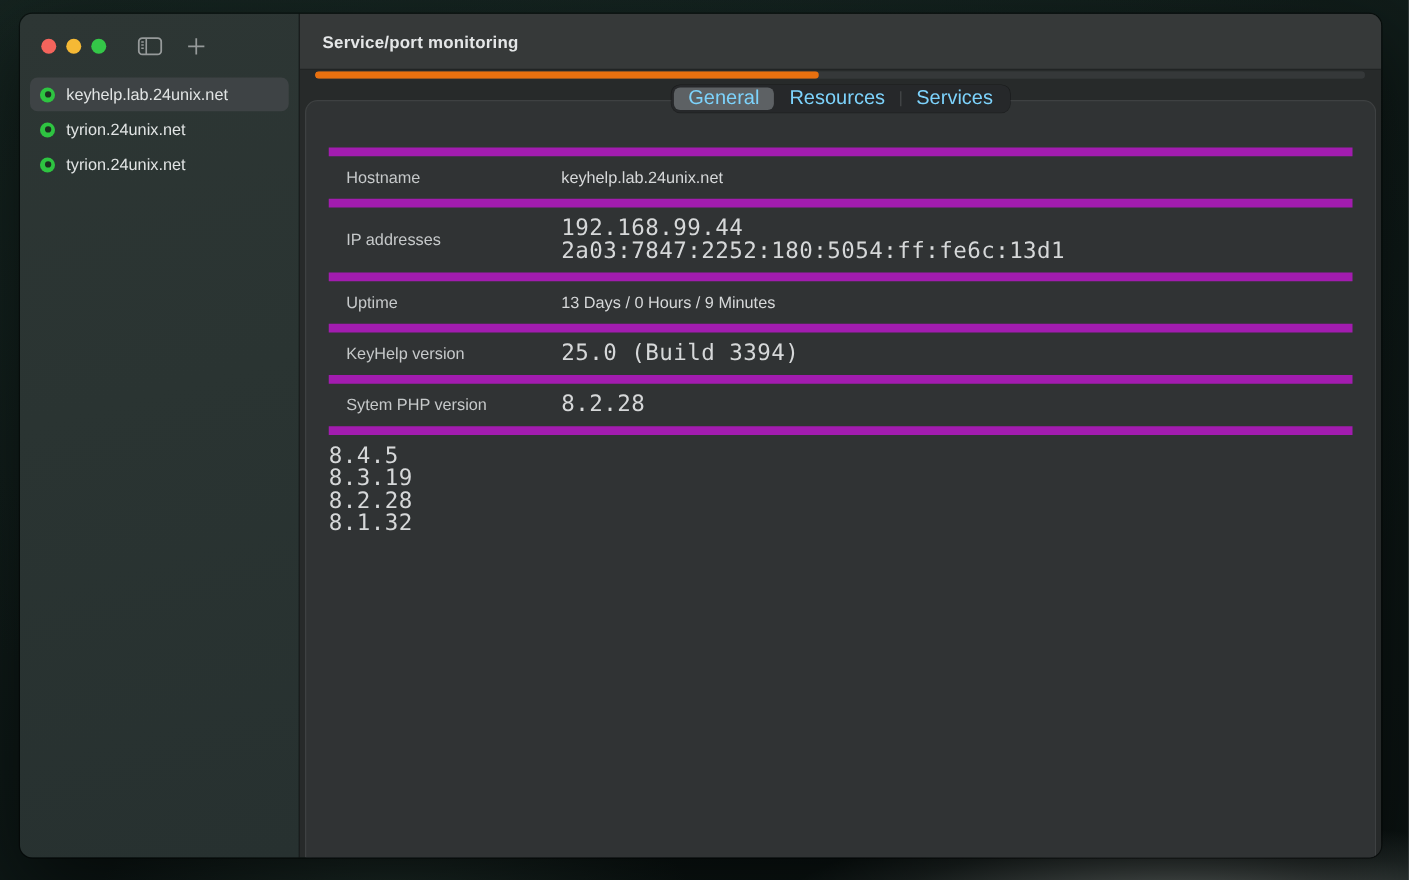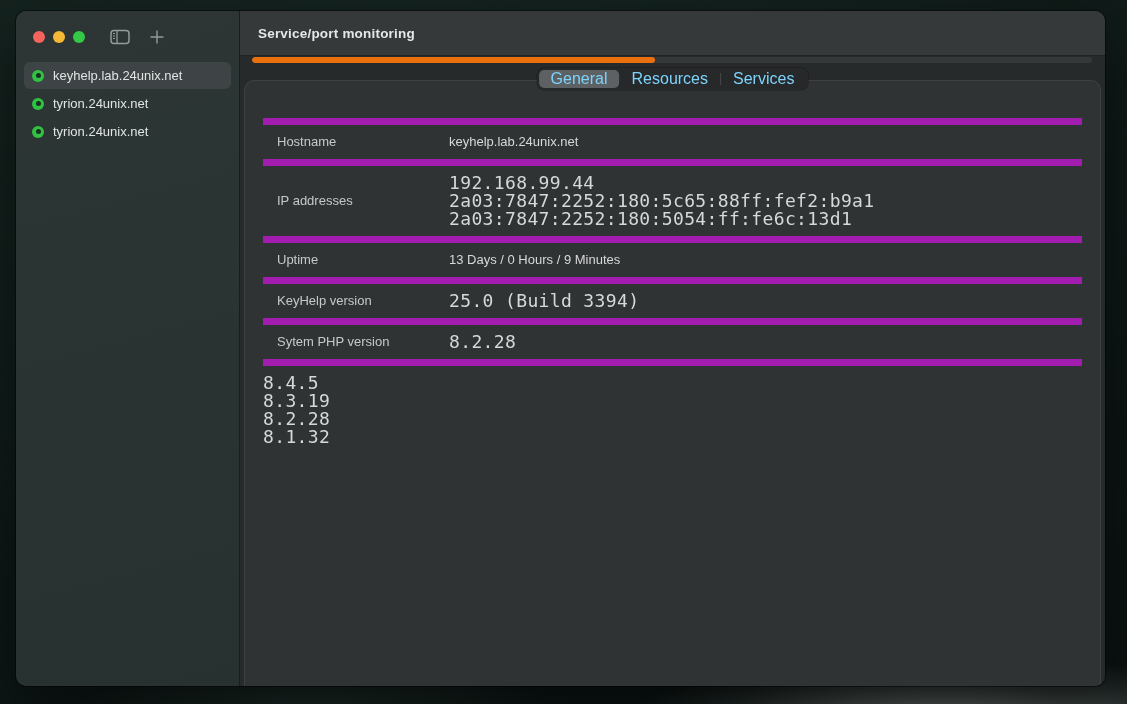--- a/index.html
+++ b/index.html
@@ -160,21 +160,20 @@
             <div class="kv-row">
               <div class="kv-label">Hostname</div>
               <div class="kv-values">
                 <div>keyhelp.lab.24unix.net</div>
               </div>
             </div>
             <div class="kv-row">
               <div class="kv-label">IP addresses</div>
               <div class="kv-values mono">
                 <div>192.168.99.44</div>
-                <div>2a03:7847:2252:180:5c65:88ff:fef2:b9a1</div>
                 <div>2a03:7847:2252:180:5054:ff:fe6c:13d1</div>
               </div>
             </div>
             <div class="kv-row">
               <div class="kv-label">Uptime</div>
               <div class="kv-values">
                 <div>13 Days / 0 Hours / 9 Minutes</div>
               </div>
             </div>
             <div class="kv-row">

